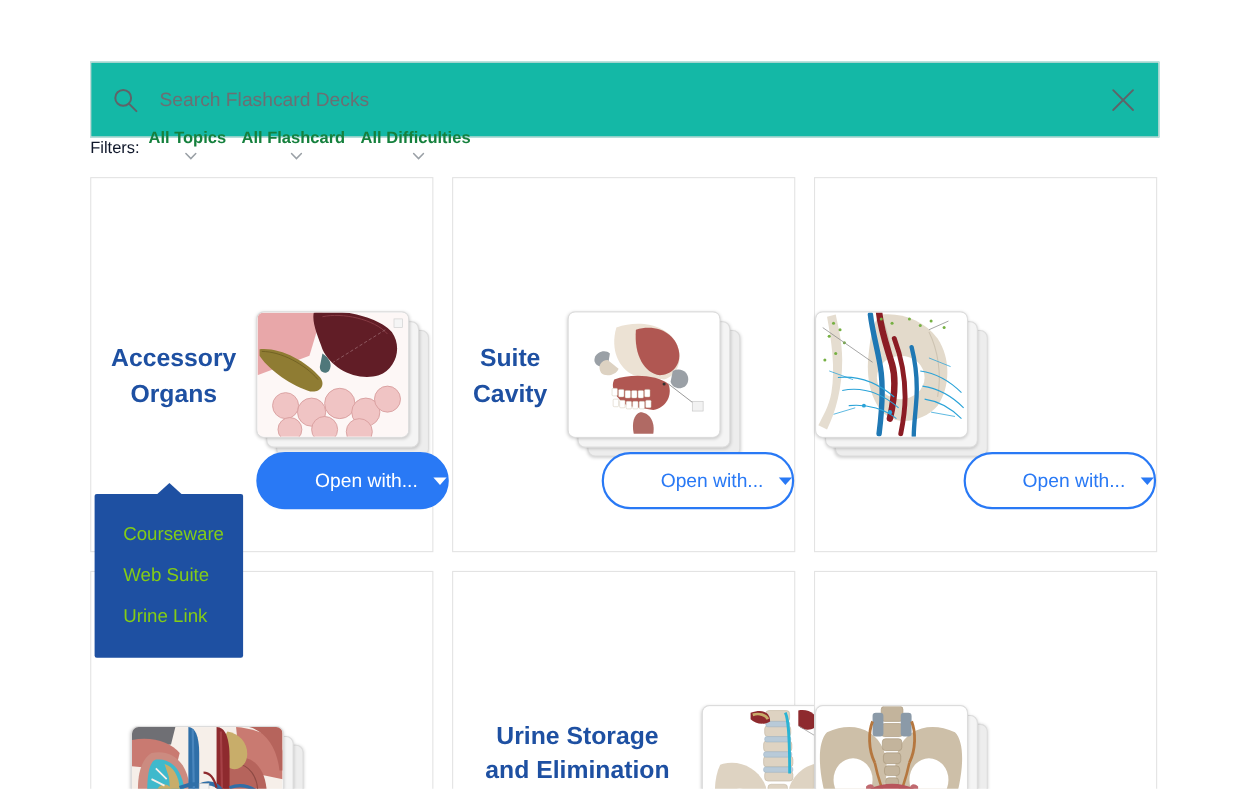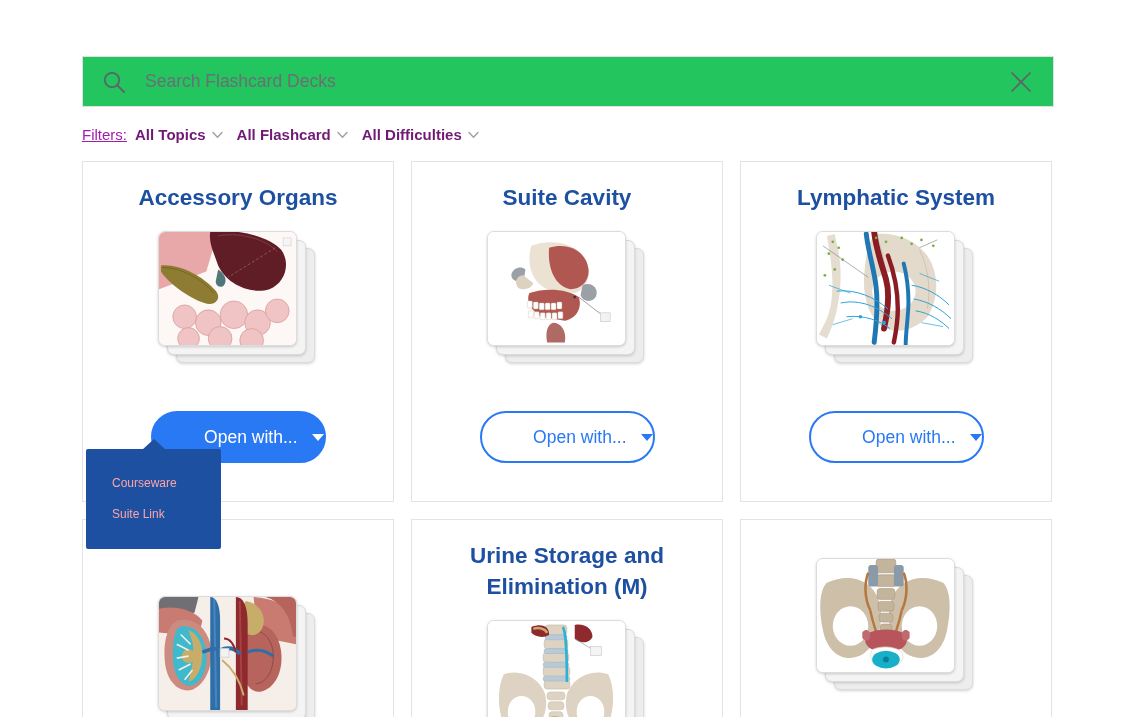--- a/index.html
+++ b/index.html
@@ -9,23 +9,23 @@
     background: #ffffff;
     font-family: "Liberation Sans", sans-serif;
     overflow: hidden;
   }
   .page { position: relative; width: 1129px; height: 717px; background:#fff; }
 
   
   .search-bar {
     position: absolute;
     left: 82px; top: 56px;
-    width: 972px; height: 51px;
+    width: 972px; height: 69px;
     border: 1px solid #e0e0e0;
-    background: #22c55e;
+    background: #14b8a6;
     display: flex;
     align-items: center;
   }
   .search-icon-wrap {
     width: 62px; height: 100%;
     display:flex; align-items:center; justify-content:center;
   }
   .search-icon { display:block; }
   .search-input {
     flex: 1;
@@ -49,32 +49,32 @@
     position: absolute;
     left: 82px; top: 122px;
     height: 24px;
     display: flex;
     align-items: center;
     font-size: 15px;
     color: #9aa0a6;
     white-space: nowrap;
   }
   .filters-label {
-    color: #a21caf;
+    color: #0f172a;
     font-weight: normal;
     margin-right: 8px;
-    text-decoration: underline;
   }
   .filter-item {
     display: flex; align-items: center;
-    color: #701a75;
+    color: #15803d;
     font-weight: bold;
     margin-right: 14px;
     cursor: pointer;
     user-select: none;
+    flex-direction: column;
   }
   .filter-item.sort-item { margin-right: 0; }
   .filter-label { font-weight: bold; }
   .chev {
     display:inline-block;
     margin-left: 6px;
     position: relative;
     top: -1px;
   }
   .sort-item .chev { margin-left: 127px; }
@@ -88,21 +88,20 @@
     grid-template-columns: repeat(3, 312px);
     column-gap: 17px;
     row-gap: 17px;
   }
   .card {
     border: 1px solid #e3e3e3;
     background: #fff;
     height: 341px;
     position: relative;
     display: flex;
-    flex-direction: column;
     align-items: center;
     padding-top: 20px;
   }
   .card-title {
     color: #1e50a2;
     font-size: 22.5px;
     font-weight: bold;
     text-align: center;
     line-height: 1.38;
     padding: 0 18px;
@@ -177,22 +176,22 @@
   .popup::before {
     content: "";
     position: absolute;
     top: -10px; left: 56px;
     width: 0; height: 0;
     border-left: 12px solid transparent;
     border-right: 12px solid transparent;
     border-bottom: 11px solid #1e50a2;
   }
   .popup-item {
-    color: #fca5a5;
-    font-size: 12px;
+    color: #84cc16;
+    font-size: 17px;
     padding: 8.5px 0 8.5px 26px;
     cursor: pointer;
     white-space: nowrap;
   }
 </style>
 </head>
 <body>
 
 <div class="page">
 
@@ -320,21 +319,20 @@
       </div>
       <div class="btn-row">
         <button class="open-btn">
           <span>Open with...</span>
           <span class="caret"></span>
         </button>
       </div>
     </div>
 
     <div class="card">
-      <div class="card-title">Lymphatic System</div>
       <div class="thumb-stack">
         <div class="thumb-layer l3"></div>
         <div class="thumb-layer l2"></div>
         <div class="thumb-layer l1">
           <svg class="thumb-art" viewBox="0 0 139 115" preserveAspectRatio="none">
             <rect width="139" height="115" fill="#ffffff"></rect>
             <path d="M10 4 C14 26 18 52 14 74 C12 86 6 96 2 104 L10 108 C18 92 24 70 24 44 C24 26 20 12 18 2 Z" fill="#e5ddd0"></path>
             <path d="M60 2 C80 0 100 8 112 24 C124 42 124 68 112 86 C100 100 78 104 66 96 C52 86 46 64 48 42 C50 22 52 8 60 2 Z" fill="#e3dacb"></path>
             <ellipse cx="78" cy="60" rx="22" ry="20" fill="#ffffff"></ellipse>
             <path d="M60 2 C66 18 70 34 70 50" fill="none" stroke="#cdc3b2" stroke-width="1"></path>
@@ -502,16 +500,17 @@
           </svg>
         </div>
       </div>
 
     </div>
 
   </div>
 
   <div class="popup">
     <div class="popup-item">Courseware</div>
-    <div class="popup-item">Suite Link</div>
+    <div class="popup-item">Web Suite</div>
+    <div class="popup-item">Urine Link</div>
   </div>
 
 </div>
 
 </body></html>

